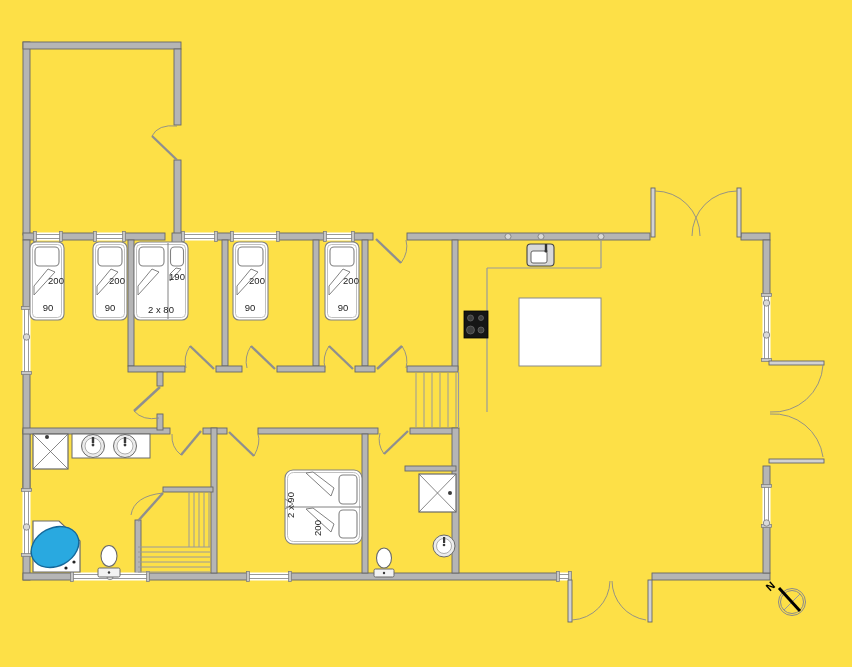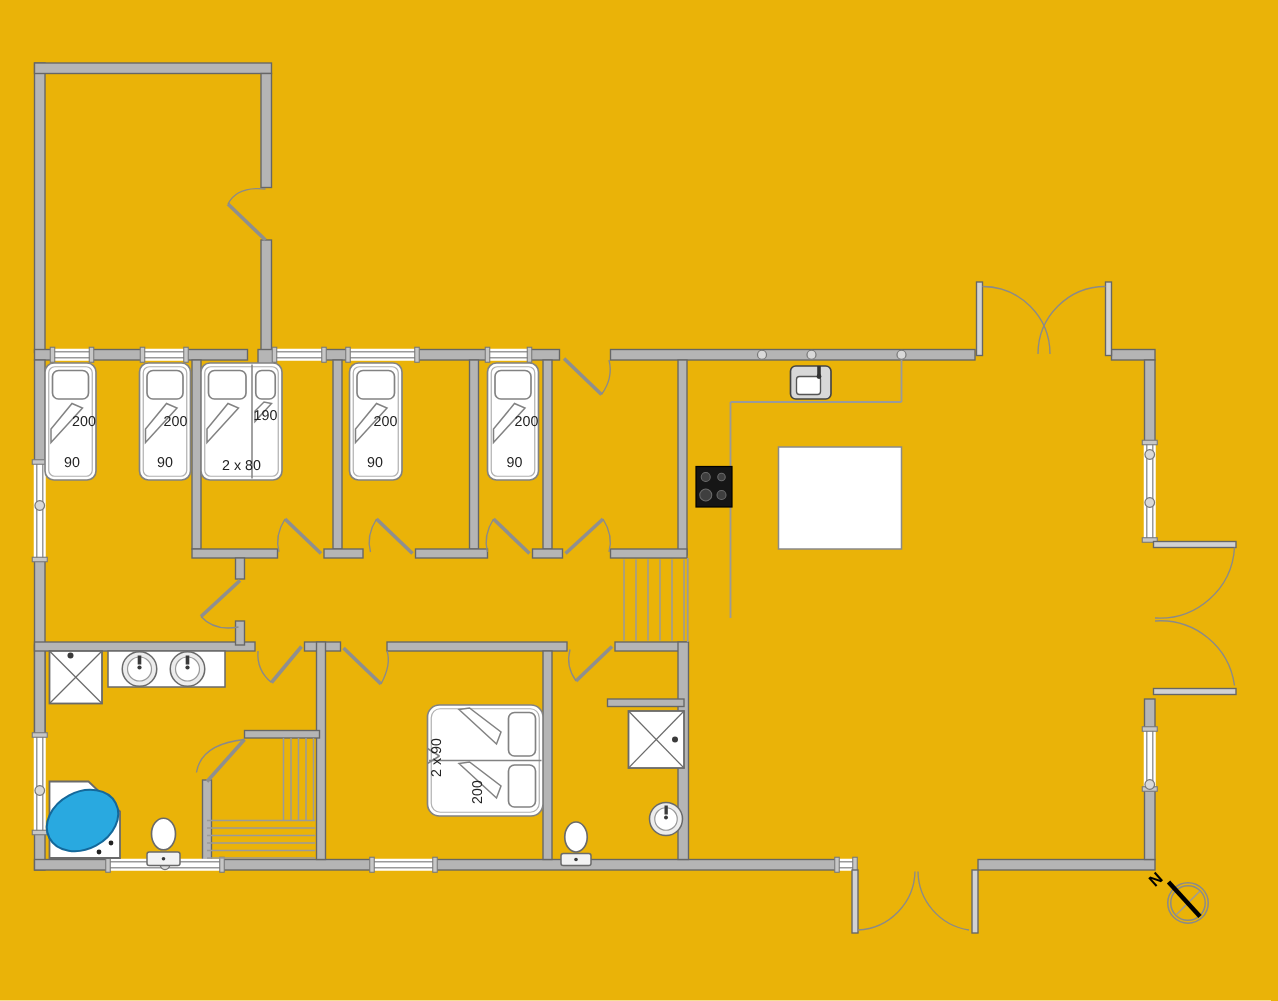--- a/index.html
+++ b/index.html
@@ -1,16 +1,16 @@
 <!DOCTYPE html>
 <html><head>
 <meta charset="utf-8">
 <style>
   html,body{margin:0;padding:0;background:#fff;}
-  .canvas{position:relative;width:852px;height:667px;background:#eab308;overflow:hidden;
+  .canvas{position:relative;width:852px;height:667px;background:#fde047;overflow:hidden;
           font-family:"Liberation Sans", sans-serif;}
   svg{display:block}
   svg text{font-family:"Liberation Sans", sans-serif;}
 </style>
 </head>
 <body>
 
 <div class="canvas">
   <svg id="plan" width="852" height="667" viewBox="0 0 852 667">
       <g>

